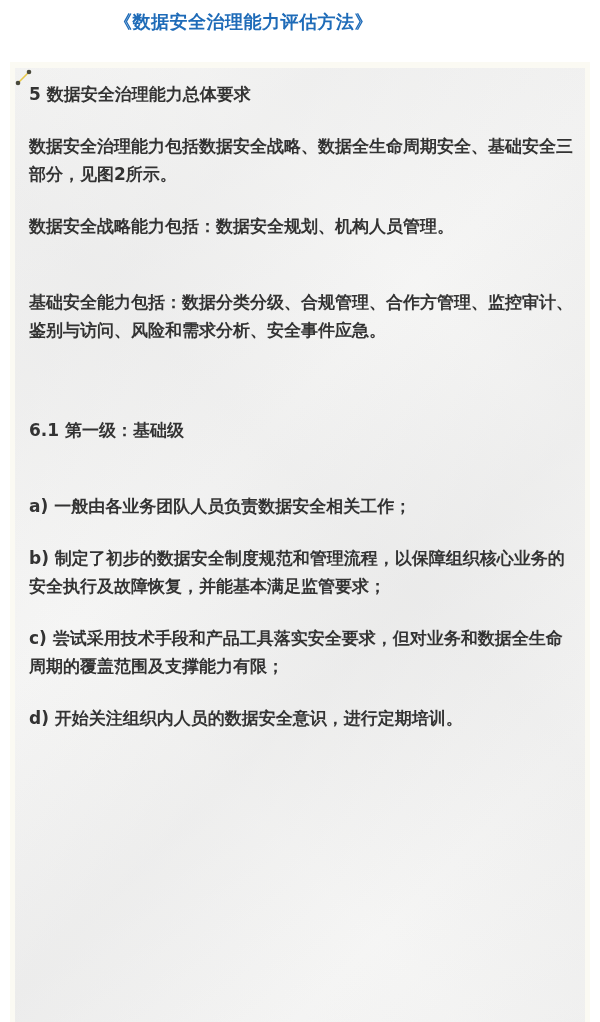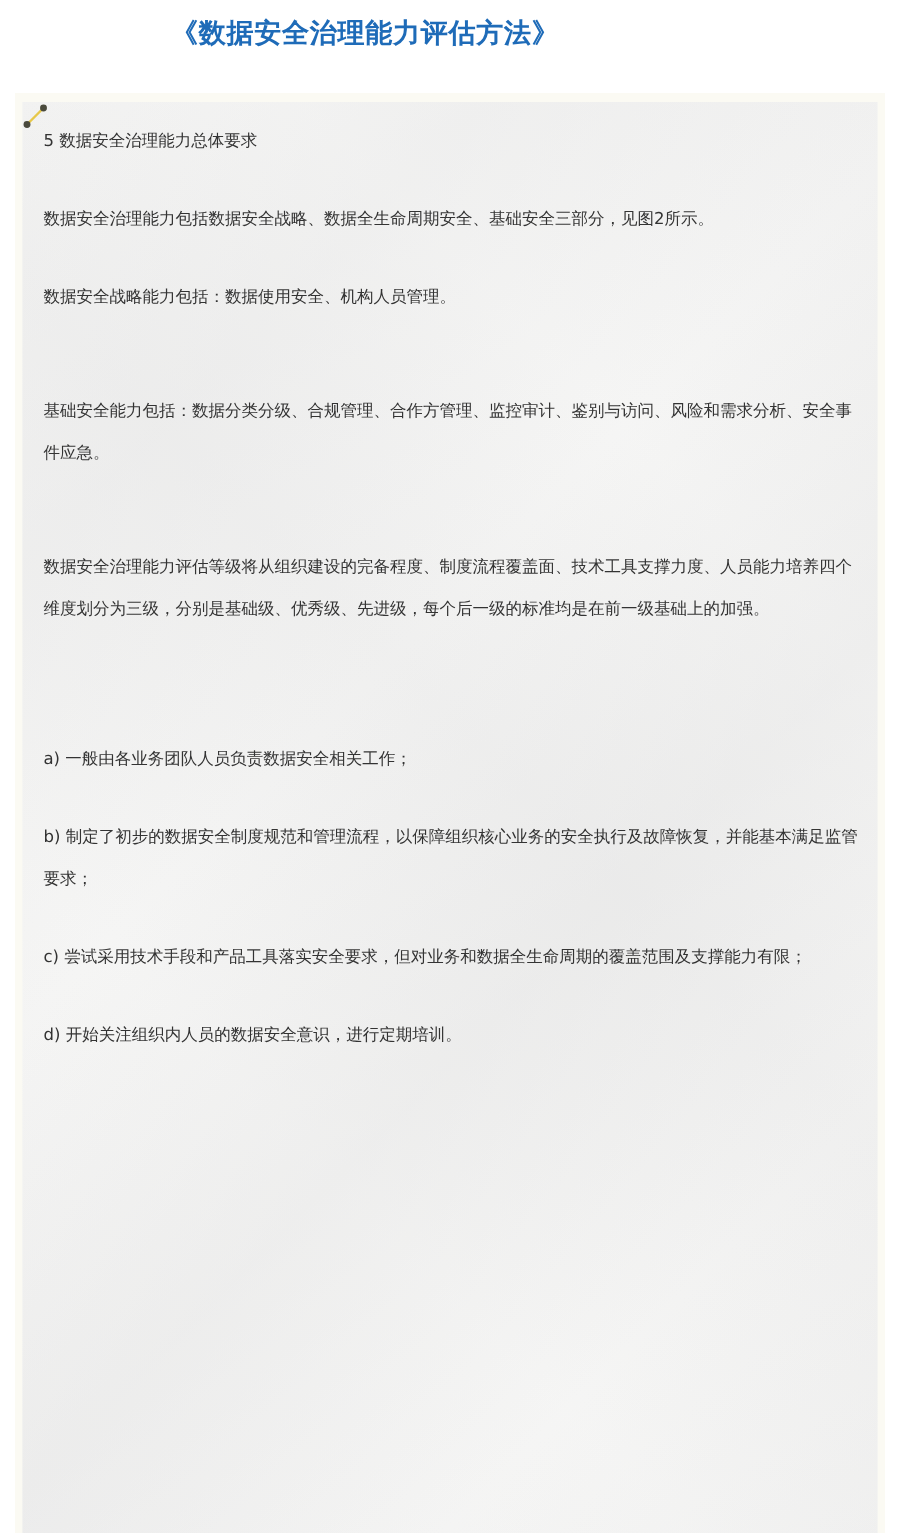--- a/index.html
+++ b/index.html
@@ -24,21 +24,21 @@
         linear-gradient(45deg, rgba(240,240,240,0.6) 0%, rgba(250,250,250,0.2) 30%, rgba(235,235,235,0.5) 55%, rgba(250,250,250,0.2) 75%, rgba(238,238,238,0.5) 100%),
         #f4f4f3;
     }
 
     .pin {
       position: absolute; left: 14px; top: 67px; width: 20px; height: 20px;
     }
 
     .content {
       position: absolute; left: 29px; top: 80px; width: 545px;
-      font-size: 11px; line-height: 28px; color: #333333;
+      font-size: 17px; line-height: 28px; color: #333333; font-weight: bold;
     }
     .content p { margin: 0; }
     .gap { height: 24px; }
   </style>
 </head>
 <body>
 
 <div class="article-title">《数据安全治理能力评估方法》</div>
 
 <div class="card">
@@ -49,28 +49,28 @@
   <line x1="4" y1="16" x2="15" y2="5" stroke="#e7c84a" stroke-width="1.6"></line>
   <circle cx="15" cy="5" r="2.3" fill="#4a4a3c"></circle>
   <circle cx="4" cy="16" r="2.3" fill="#4a4a3c"></circle>
 </svg>
 
 <div class="content">
   <p>5 数据安全治理能力总体要求</p>
   <div class="gap"></div>
   <p>数据安全治理能力包括数据安全战略、数据全生命周期安全、基础安全三部分，见图2所示。</p>
   <div class="gap"></div>
-  <p>数据安全战略能力包括：数据使用安全、机构人员管理。</p>
+  <p>数据安全战略能力包括：数据安全规划、机构人员管理。</p>
   <div class="gap"></div>
   <div class="gap"></div>
   <p>基础安全能力包括：数据分类分级、合规管理、合作方管理、监控审计、鉴别与访问、风险和需求分析、安全事件应急。</p>
   <div class="gap"></div>
   <div class="gap"></div>
-  <p>数据安全治理能力评估等级将从组织建设的完备程度、制度流程覆盖面、技术工具支撑力度、人员能力培养四个维度划分为三级，分别是基础级、优秀级、先进级，每个后一级的标准均是在前一级基础上的加强。</p>
   <div class="gap"></div>
+  <p>6.1 第一级：基础级</p>
   <div class="gap"></div>
   <div class="gap"></div>
   <p>a) 一般由各业务团队人员负责数据安全相关工作；</p>
   <div class="gap"></div>
   <p>b) 制定了初步的数据安全制度规范和管理流程，以保障组织核心业务的安全执行及故障恢复，并能基本满足监管要求；</p>
   <div class="gap"></div>
   <p>c) 尝试采用技术手段和产品工具落实安全要求，但对业务和数据全生命周期的覆盖范围及支撑能力有限；</p>
   <div class="gap"></div>
   <p>d) 开始关注组织内人员的数据安全意识，进行定期培训。</p>
   <div class="gap"></div>

